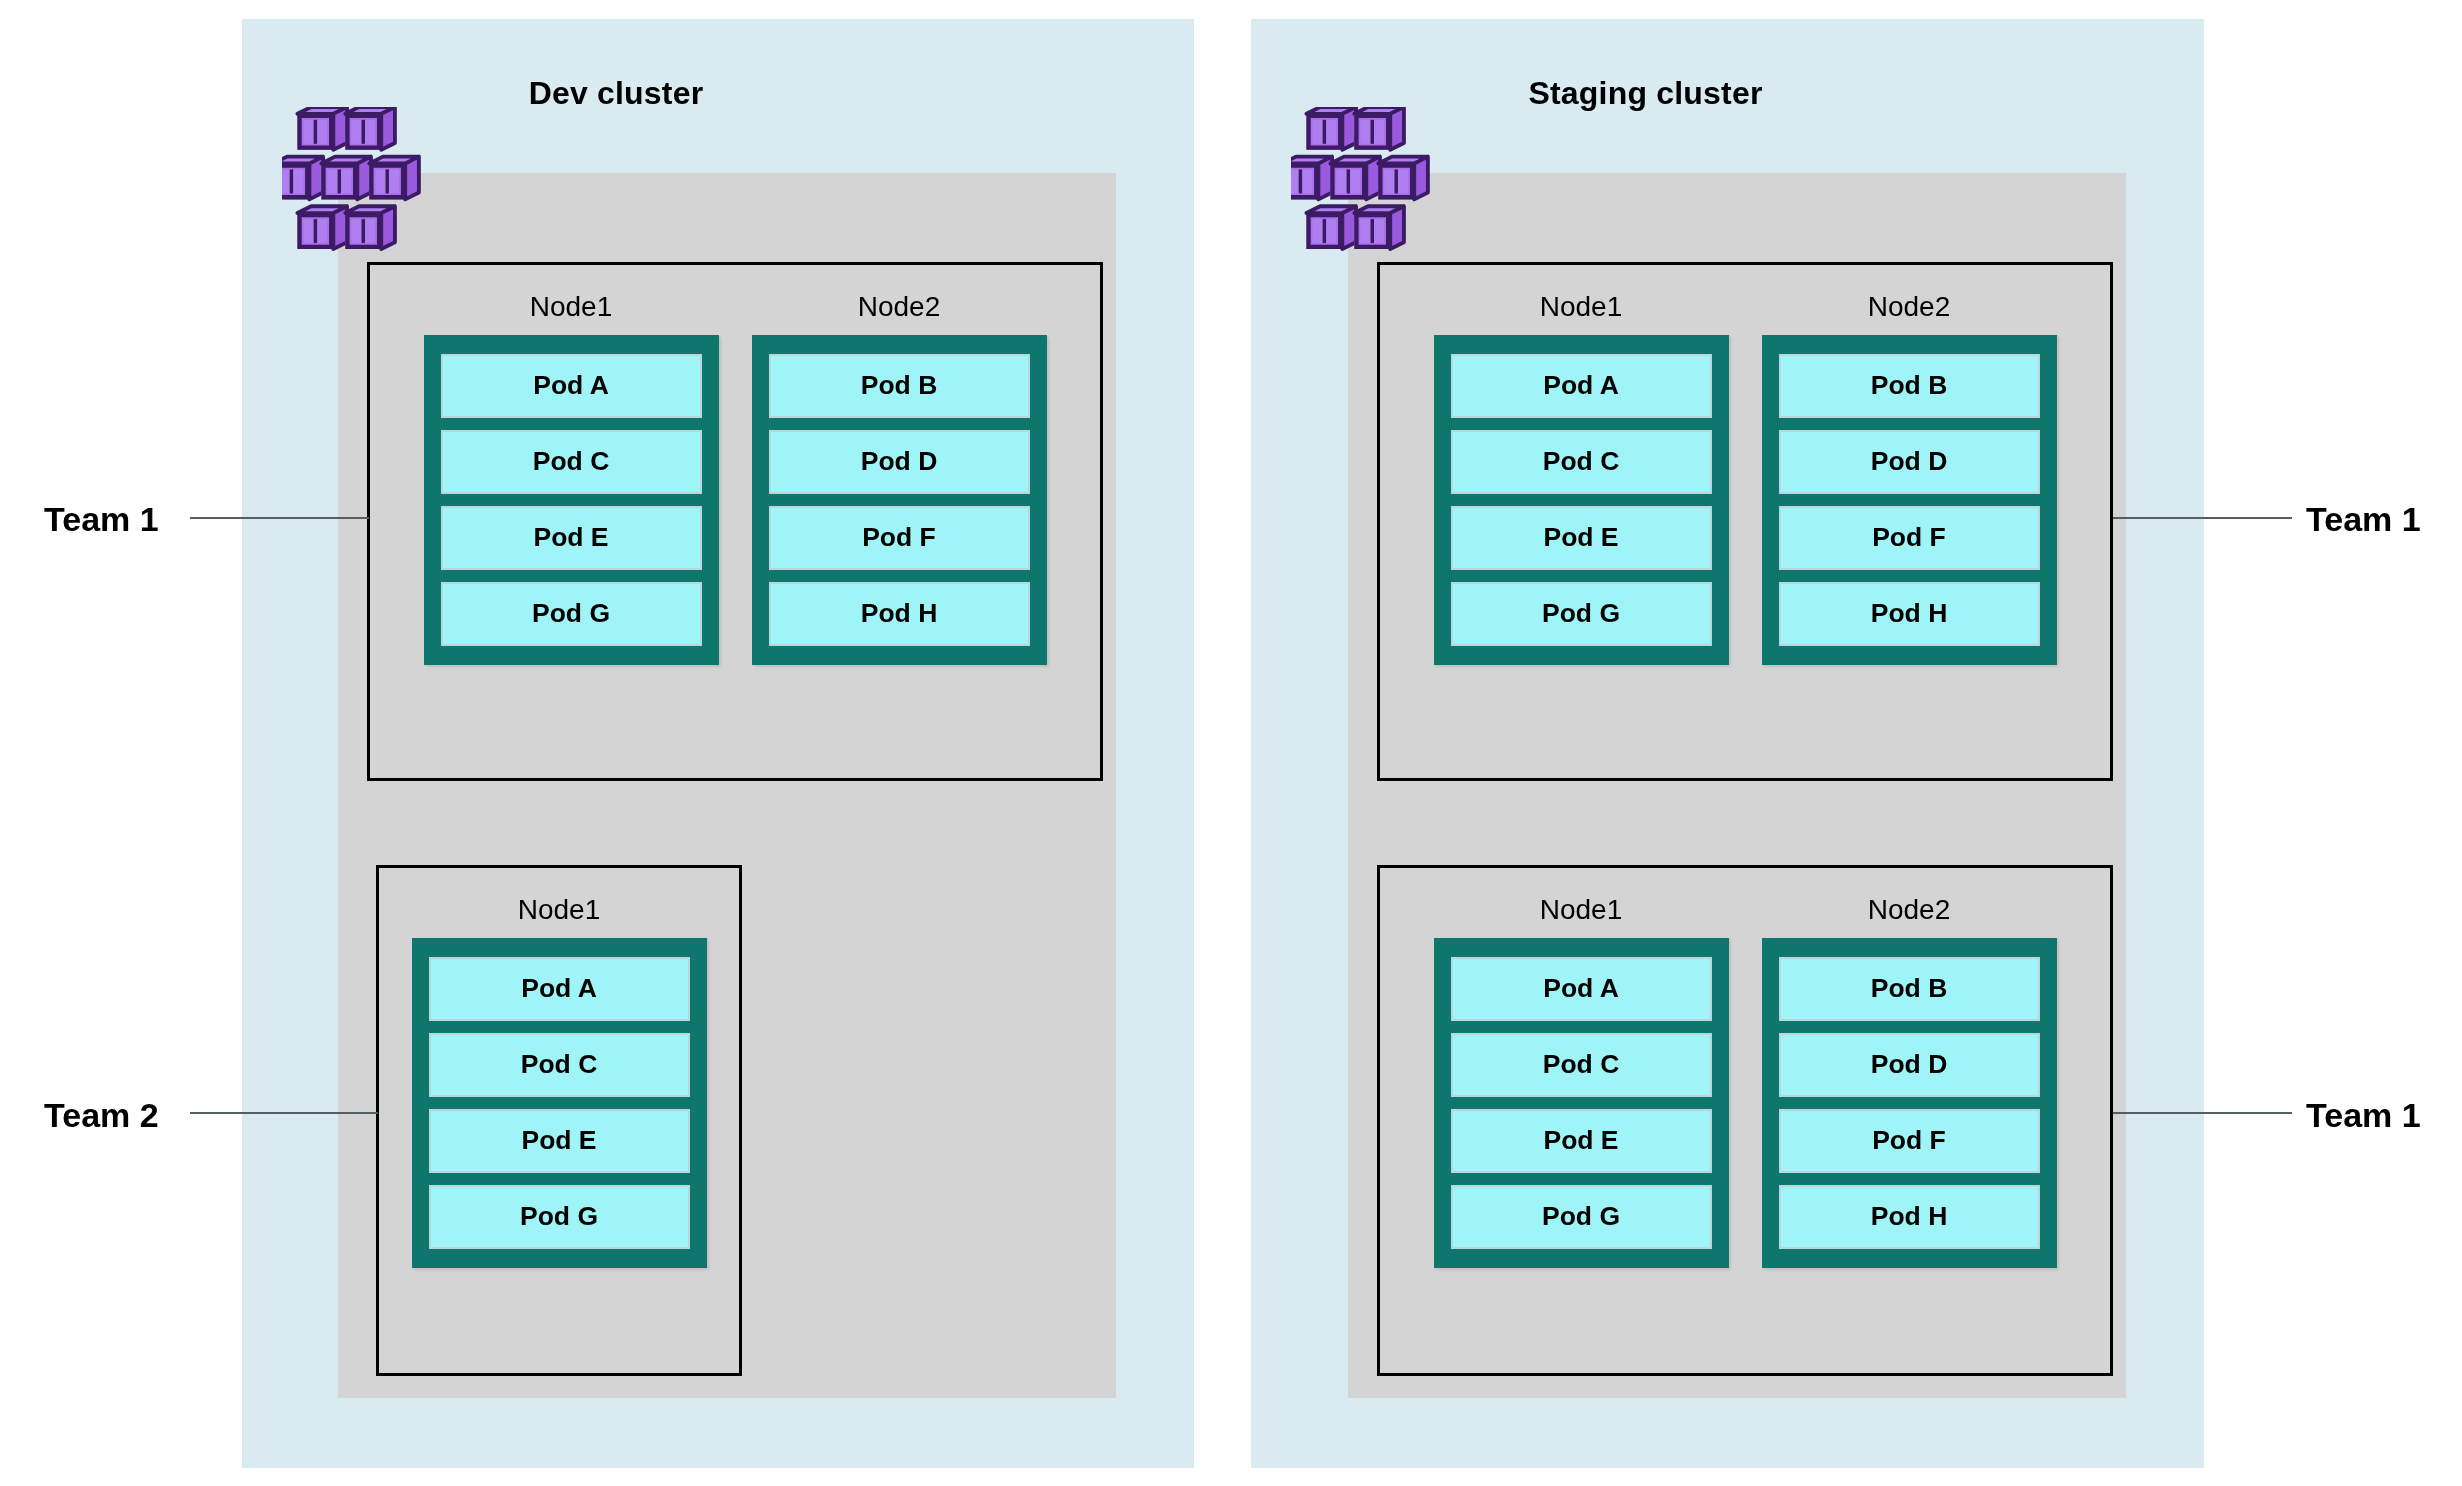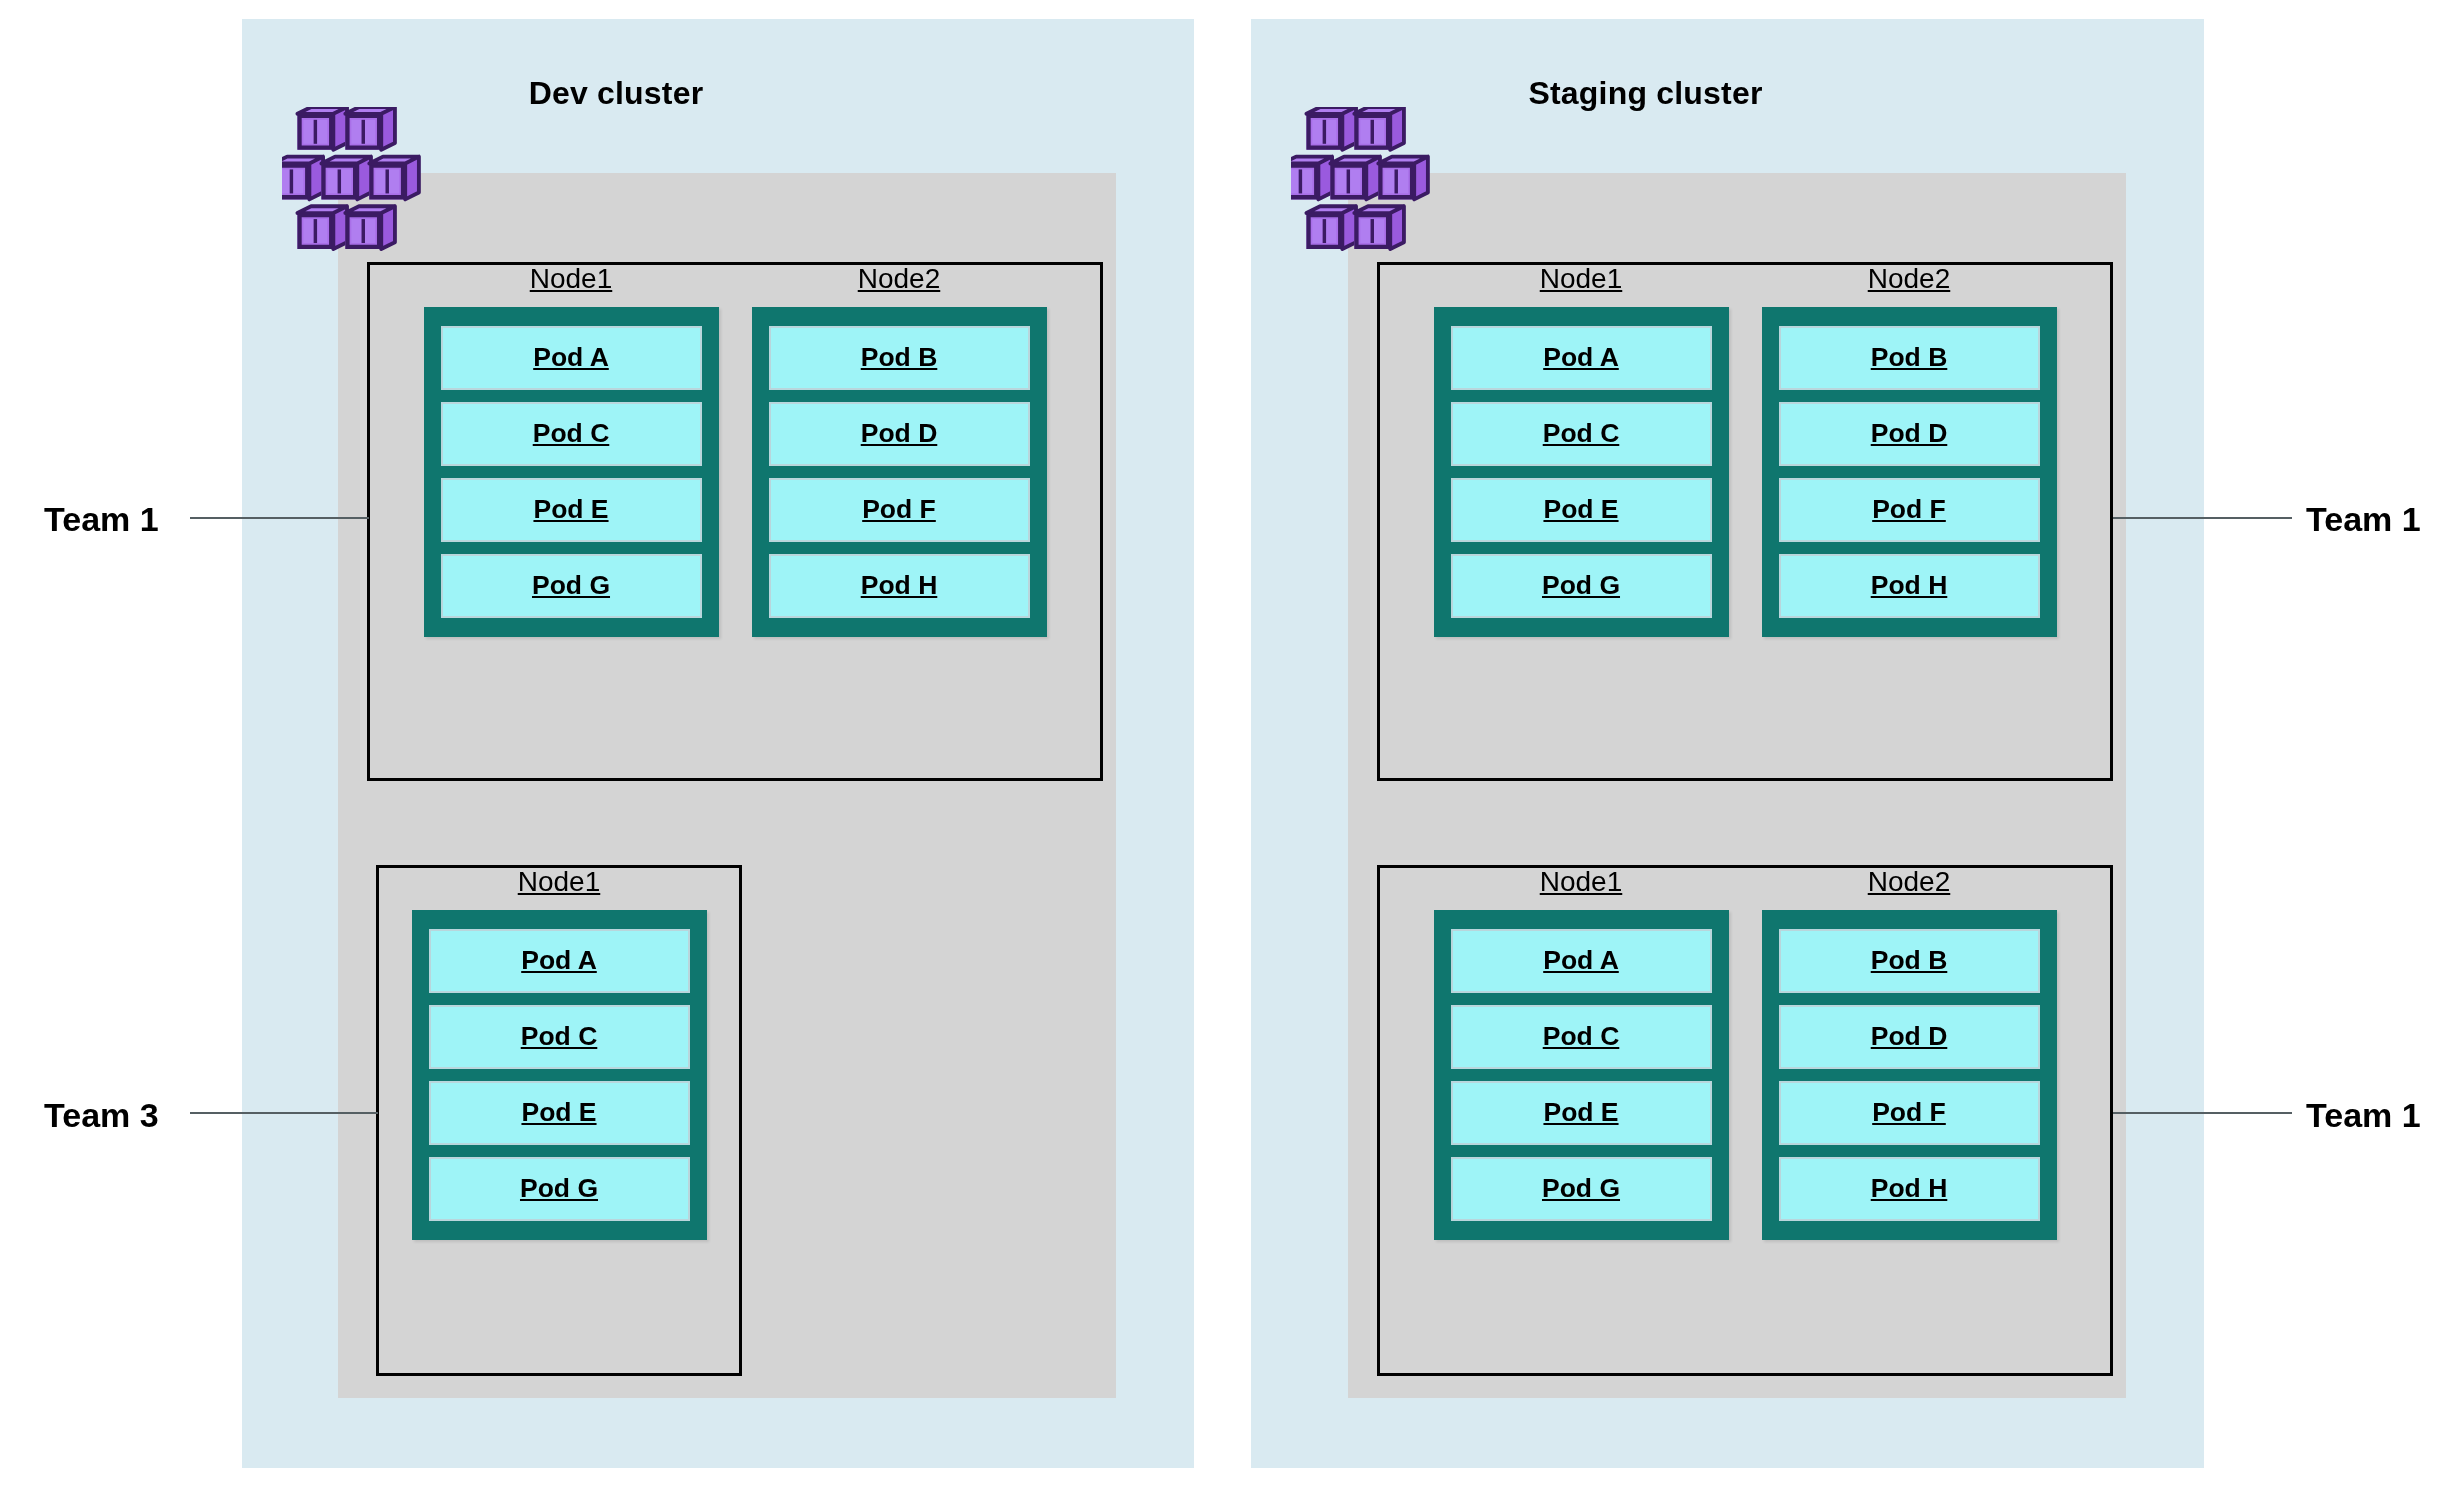--- a/index.html
+++ b/index.html
@@ -54,22 +54,21 @@
   
   .node-group {
     position: absolute;
     border: 3.4px solid #000000;
     background: #d4d4d4;
     box-sizing: border-box;
     display: flex;
     flex-direction: row;
     justify-content: center;
     gap: 33px;
-    padding: 0 0 0 0;
-    text-decoration: underline;
+    padding: 28px 0 0 0;
   }
   #node-group-dev-top   { left: 367px;  top: 262px;  width: 736px;  height: 519px; }
   #node-group-dev-bot   { left: 376px;  top: 865px; width: 366px;  height: 511px; }
   #node-group-stag-top  { left: 1377px; top: 262px;  width: 736px;  height: 519px; }
   #node-group-stag-bot  { left: 1377px; top: 865px; width: 736px;  height: 511px; }
 
   
   #node-group-dev-bot { justify-content: center; }
 
   
@@ -215,21 +214,21 @@
     <use href="#cube" x="46" y="58"></use>
     <use href="#cube" x="102" y="58"></use>
 
     <use href="#cube" x="18" y="116"></use>
     <use href="#cube" x="74" y="116"></use>
   </svg>
 
   <div class="team-label" id="team-label-dev-top">Team 1</div>
   <div class="team-line" id="team-line-dev-top"></div>
 
-  <div class="team-label" id="team-label-dev-bot">Team 3</div>
+  <div class="team-label" id="team-label-dev-bot">Team 2</div>
   <div class="team-line" id="team-line-dev-bot"></div>
 
   <div class="cluster-panel" id="cluster-panel-stag"></div>
 
   <div class="cluster-title" id="cluster-title-stag">Staging cluster</div>
 
   <div class="cluster-body" id="cluster-body-stag"></div>
 
   <div class="node-group" id="node-group-stag-top">
     <div class="node-col">

